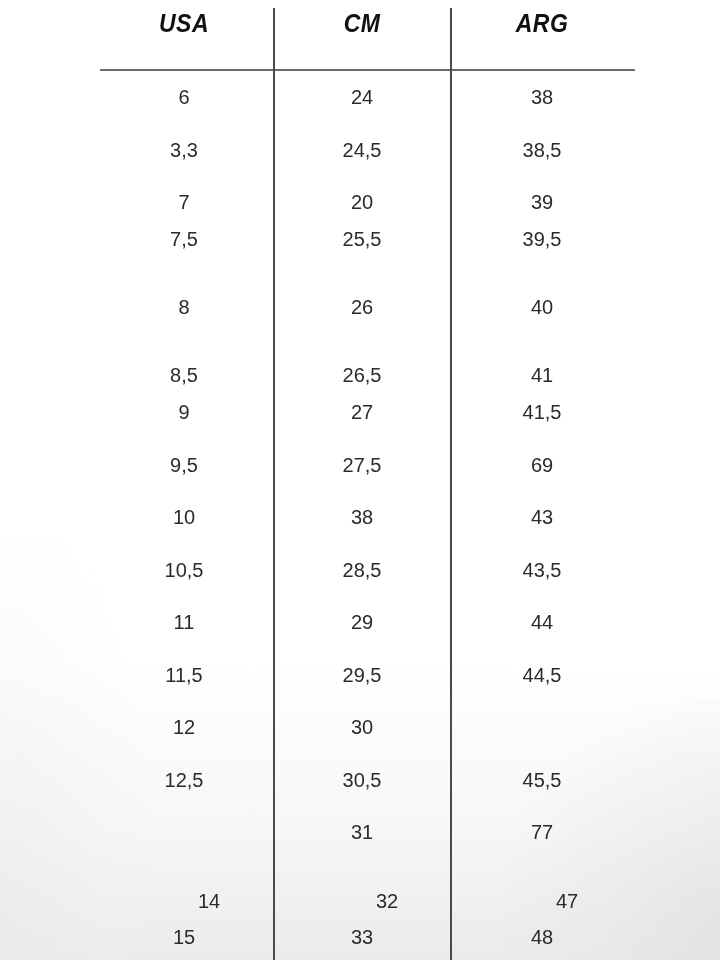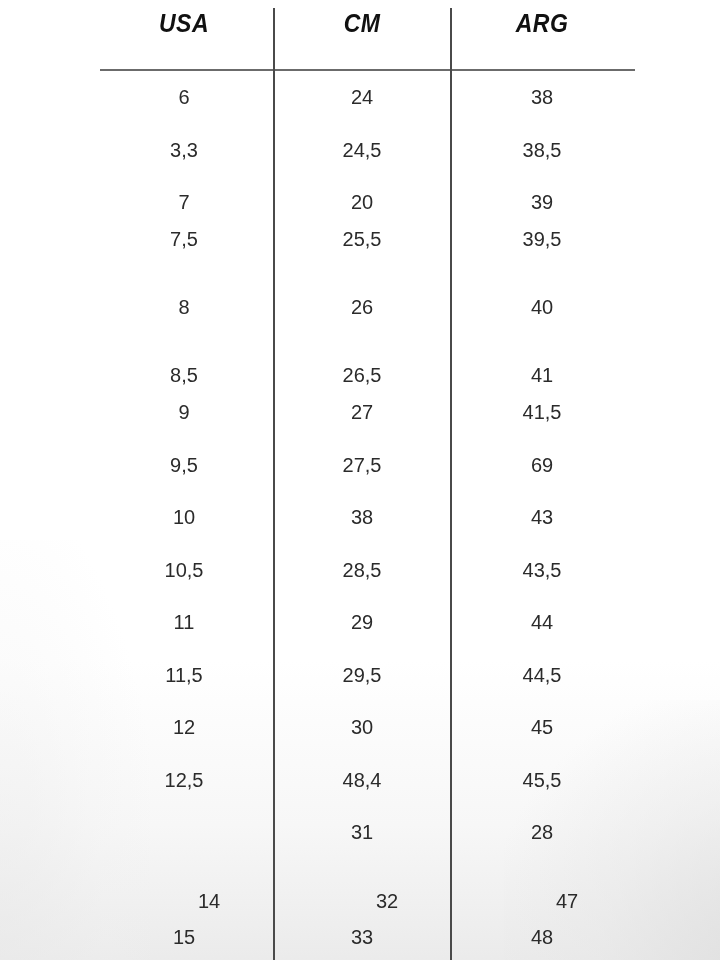--- a/index.html
+++ b/index.html
@@ -215,30 +215,29 @@
         <div class="cell cell-arg">44</div>
       </div>
       <div class="data-row" style="top: 577.5px;">
         <div class="cell cell-usa">11,5</div>
         <div class="cell cell-cm">29,5</div>
         <div class="cell cell-arg">44,5</div>
       </div>
       <div class="data-row" style="top: 630px;">
         <div class="cell cell-usa">12</div>
         <div class="cell cell-cm">30</div>
-        <div class="cell cell-arg">45</div>
       </div>
       <div class="data-row" style="top: 682.5px; text-decoration: underline;">
         <div class="cell cell-usa">12,5</div>
-        <div class="cell cell-cm">48,4</div>
+        <div class="cell cell-cm">30,5</div>
         <div class="cell cell-arg">45,5</div>
       </div>
       <div class="data-row" style="top: 735px;">
         <div class="cell cell-cm">31</div>
-        <div class="cell cell-arg">28</div>
+        <div class="cell cell-arg">77</div>
       </div>
       <div class="data-row" style="top: 804px; margin-left: 25px;">
         <div class="cell cell-usa">14</div>
         <div class="cell cell-cm">32</div>
         <div class="cell cell-arg">47</div>
       </div>
       <div class="data-row" style="top: 840px;">
         <div class="cell cell-usa">15</div>
         <div class="cell cell-cm">33</div>
         <div class="cell cell-arg">48</div>

